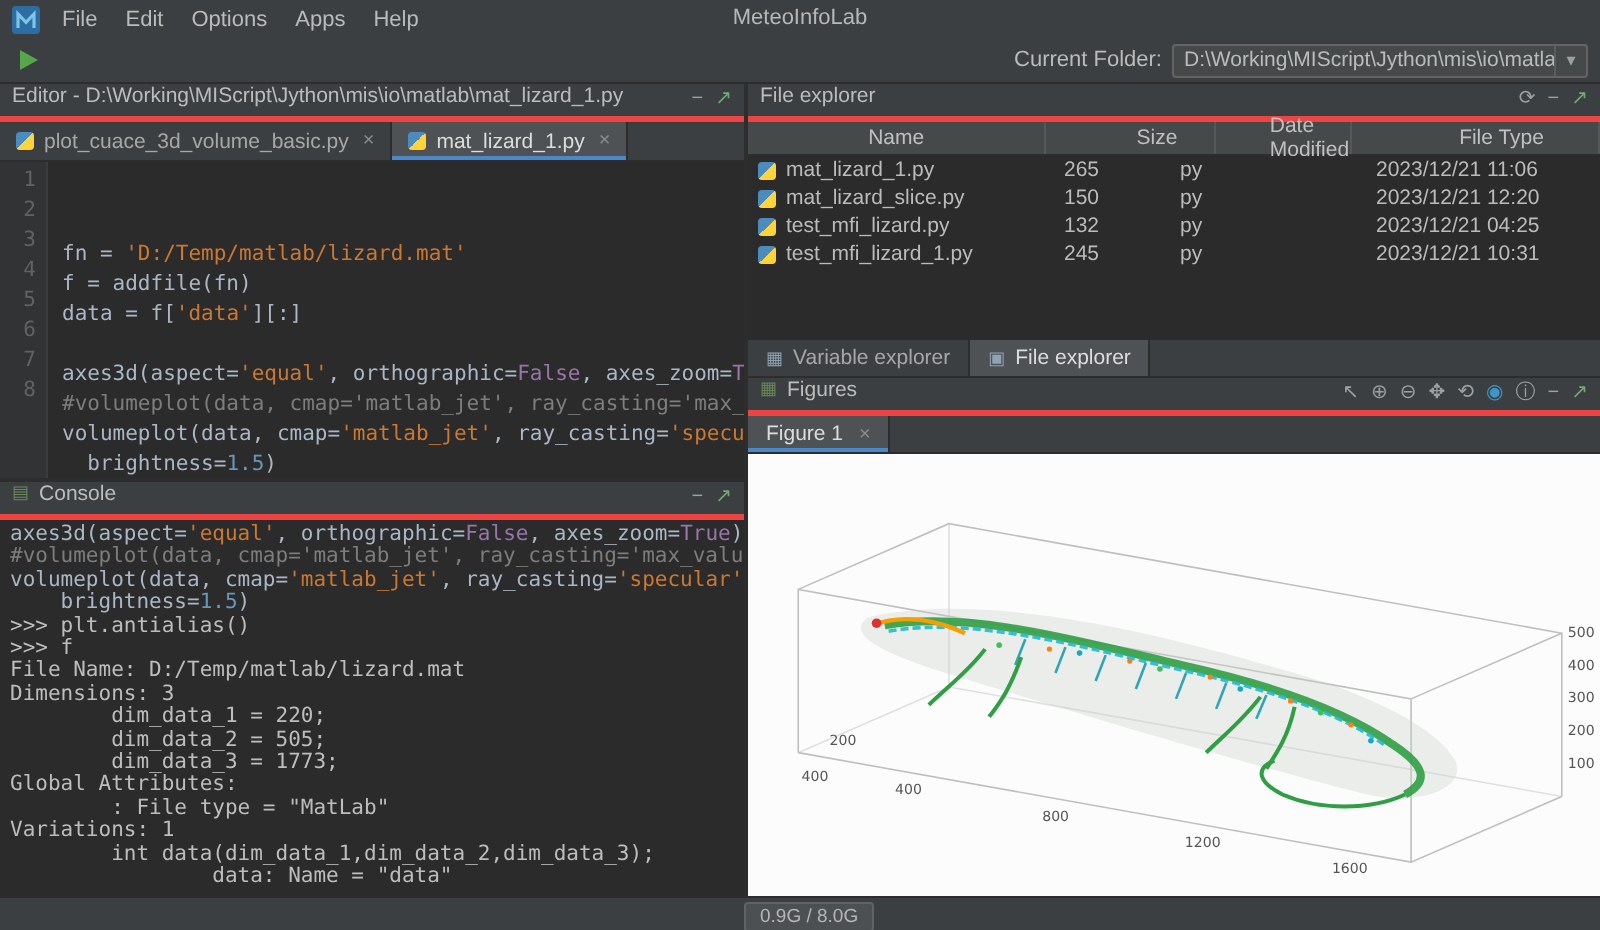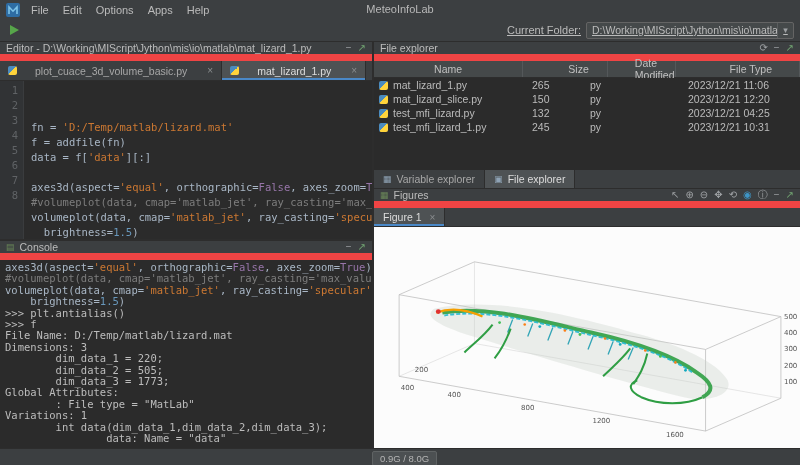--- a/index.html
+++ b/index.html
@@ -8,41 +8,41 @@
   .app{position:relative;width:800px;height:465px;background:#3c3f41;}
 
   .menubar{height:19px;display:flex;align-items:center;padding:0 4px;position:relative;}
   .logo{width:14px;height:14px;margin:0 4px 0 2px;display:inline-flex;}
   .menu-items{display:flex;position:relative;z-index:1;}
   .menu-item{padding:2px 7px;font-size:11px;color:#bbb;cursor:default;}
   .window-title{position:absolute;left:0;right:0;top:0;height:19px;line-height:19px;text-align:center;font-size:11px;color:#b8b8b8;pointer-events:none;}
 
   .toolbar{height:23px;display:flex;align-items:center;padding:0 6px;border-bottom:1px solid #2d2d2d;background:#3c3f41;}
   .run-btn{width:0;height:0;border-top:5px solid transparent;border-bottom:5px solid transparent;border-left:9px solid #57a64a;margin-left:4px;cursor:pointer;}
-  .toolbar-right{margin-left:auto;display:flex;align-items:center;gap:5px;font-size:11px;text-decoration:underline;}
+  .toolbar-right{margin-left:auto;display:flex;align-items:center;gap:5px;font-size:11px;}
   .combo{width:208px;height:17px;background:#45494a;border:1px solid #646464;border-radius:2px;display:flex;align-items:center;padding-left:5px;font-size:10.5px;color:#bbb;}
   .combo-val{flex:1;white-space:nowrap;overflow:hidden;}
   .combo-arrow{width:16px;text-align:center;color:#9da0a3;border-left:1px solid #5a5d5e;height:100%;line-height:15px;font-size:9px;}
 
   .main{position:absolute;top:42px;bottom:17px;left:0;right:0;display:flex;}
   .left-col{width:374px;display:flex;flex-direction:column;border-right:2px solid #2d2d2d;background:#3c3f41;}
   .right-col{flex:1;display:flex;flex-direction:column;background:#6d28d9;min-width:0;}
 
-  .ptitle{height:19px;display:flex;align-items:center;padding:0 6px;border-bottom:7px solid #ef4444;background:#3c3f41;font-size:10.5px;white-space:nowrap;overflow:hidden;flex:none;}
+  .ptitle{height:19px;display:flex;padding:0 6px;border-bottom:3px solid #ef4444;background:#3c3f41;font-size:10.5px;white-space:nowrap;overflow:hidden;flex:none;}
   .ptitle-text{color:#bcbcbc;overflow:hidden;text-overflow:ellipsis;}
   .spacer{flex:1;}
   .icon-row{display:flex;align-items:center;}
   .picon{font-size:10px;color:#9da0a3;margin-left:6px;line-height:1;cursor:pointer;}
   .picon.green{color:#73a873;}
   .picon.globe{color:#3e95c6;}
   .picon-left{margin-right:5px;color:#6a8759;font-size:9px;}
 
   .editor-panel{height:199px;display:flex;flex-direction:column;border-bottom:2px solid #2d2d2d;flex:none;}
   .etabs{height:20px;display:flex;background:#3c3f41;border-bottom:1px solid #2d2d2d;font-size:10.5px;flex:none;}
-  .etab{display:flex;align-items:center;gap:18px;padding:0 8px;border-right:1px solid #2d2d2d;color:#a7a7a7;cursor:pointer;}
+  .etab{display:flex;align-items:center;gap:5px;padding:0 8px;border-right:1px solid #2d2d2d;color:#a7a7a7;cursor:pointer;}
   .etab.active{background:#4e5254;color:#ddd;box-shadow:inset 0 -2px 0 #4a88c7;}
   .tab-close{color:#8a8d8f;font-size:10px;margin-left:2px;}
   .py-ico{width:9px;height:9px;display:inline-block;border-radius:2px;background:linear-gradient(135deg,#4b8bbe 50%,#ffd43b 50%);flex:none;}
 
   .code-area{flex:1;display:flex;background:#2b2b2b;font-family:"DejaVu Sans Mono",monospace;font-size:10.5px;line-height:15px;overflow:hidden;}
   .gutter{width:24px;background:#313335;border-right:1px solid #3a3c3e;color:#606366;text-align:right;padding:2px 5px 0 0;flex:none;}
   .code-lines{flex:1;padding:2px 0 0 7px;white-space:pre;overflow:hidden;margin-top:37px;}
   .tk-d{color:#a9b7c6}.tk-s{color:#cc7832}.tk-c{color:#7d7d7d}.tk-n{color:#6897bb}.tk-k{color:#9876aa}.tk-w{color:#bdbdbd}
 
   .console-panel{flex:1;display:flex;flex-direction:column;min-height:0;}

